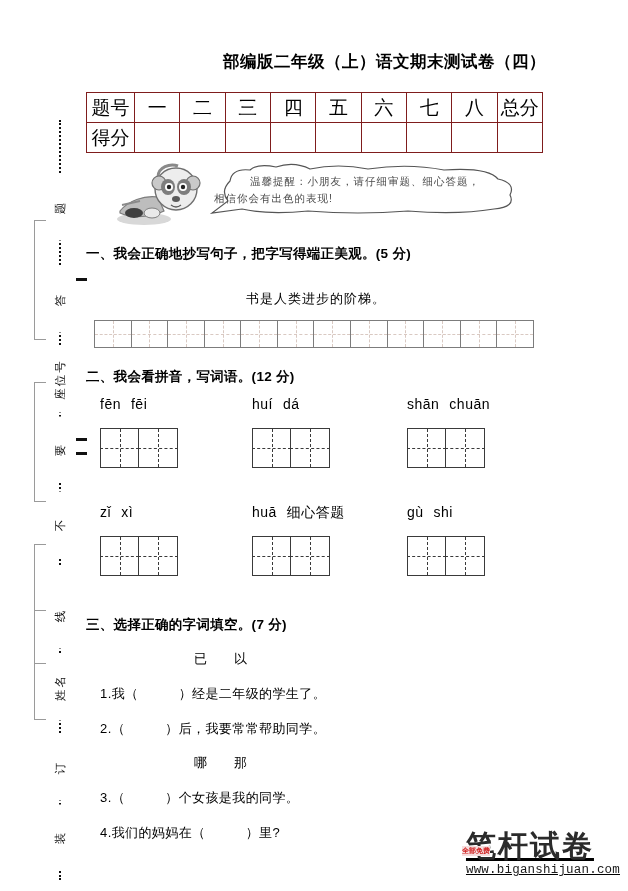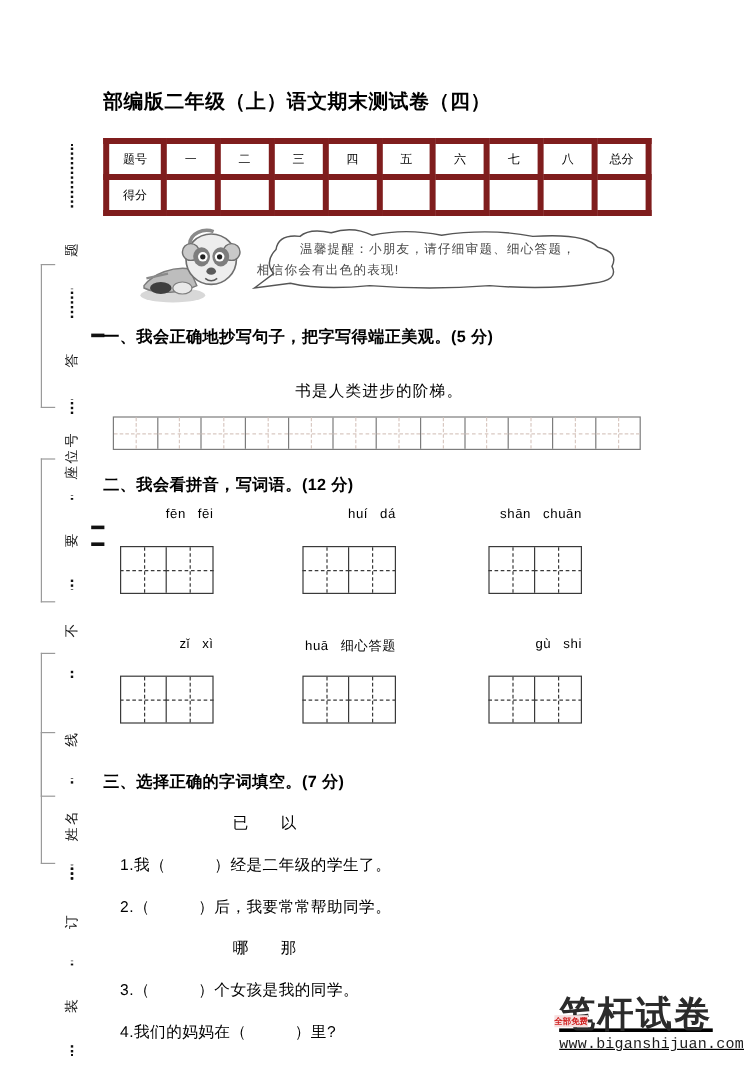--- a/index.html
+++ b/index.html
@@ -69,46 +69,46 @@
   }
 
   
   .page {
     position: absolute;
     left: 86px; top: 0;
     width: 460px; height: 891px;
   }
 
   .title {
-    text-align: left;
+    text-align: right;
     font-size: 16.5px;
     font-weight: bold;
     letter-spacing: 0.5px;
-    margin-top: 74px;
+    margin-top: 51px;
   }
   .subtitle {
     text-align: center;
     font-size: 13.5px;
     margin-top: 14px;
     letter-spacing: 0.5px;
   }
 
   
   table.score {
     margin-top: 19px;
     border-collapse: collapse;
     width: 457px;
     table-layout: fixed;
   }
   table.score td {
-    border: 5px solid #7f1d1d;
+    border: 1px solid #7f1d1d;
     height: 30px;
     text-align: center;
     vertical-align: middle;
-    font-size: 10px;
+    font-size: 19px;
   }
   table.score td.head { width: 48px; }
 
   
   .tip-row {
     position: relative;
     height: 72px;
     margin-top: 6px;
   }
   .mascot {
@@ -176,23 +176,23 @@
   .py-row {
     position: relative;
     height: 86px;
     margin-top: 10px;
   }
   .py-item { position: absolute; top: 0; }
   .py-item.c0 { left: 14px; }
   .py-item.c1 { left: 166px; }
   .py-item.c2 { left: 321px; }
   .py-label {
-    font-size: 11px;
+    font-size: 14px;
     height: 22px;
-    text-align: right;
+    text-align: left;
     width: 78px;
     letter-spacing: 0.5px;
     white-space: nowrap;
   }
   .py-label span { display: inline-block; }
   .py-label .s2 { margin-left: 10px; }
   .py-box {
     display: flex;
     width: 78px;
     border: 1.4px solid #3a3a3a;

